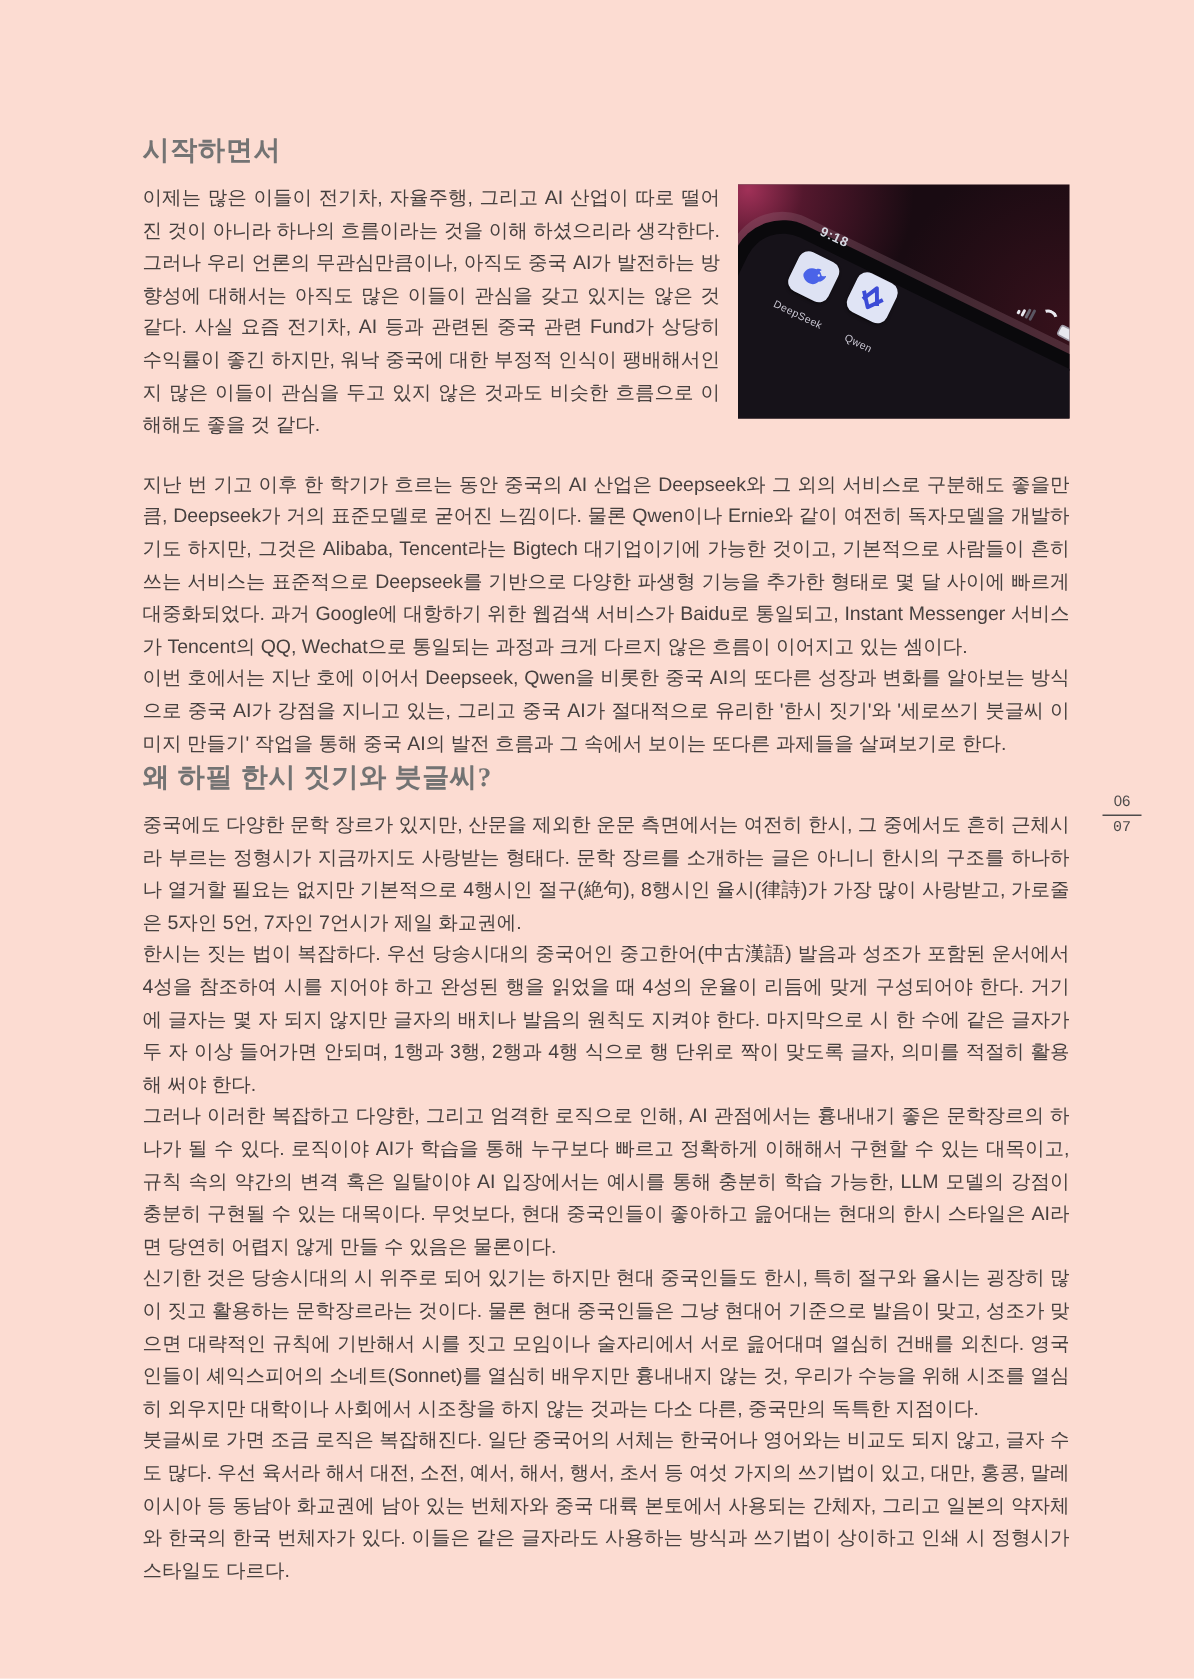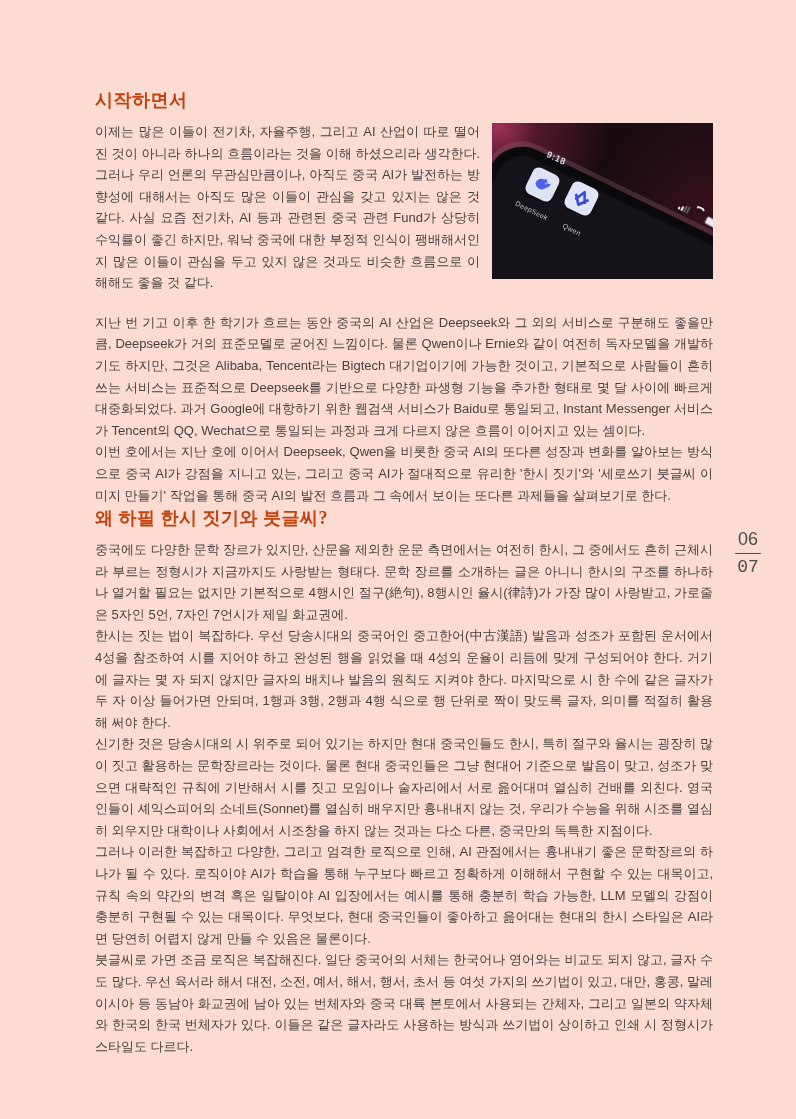--- a/index.html
+++ b/index.html
@@ -9,21 +9,21 @@
     background:#fcdcd2;
     font-family:"Liberation Sans", sans-serif;
     overflow:hidden;
   }
   .content {
     position:absolute; left:95px; top:88px; width:618px;
   }
   .sec-title {
     font-family:"Liberation Serif", serif;
     font-size:18px; font-weight:600;
-    color:#c2410c;
+    color:#737373;
     margin:0 0 9px 0;
     letter-spacing:0.5px;
   }
   .sec2-title { }
   .body-p {
     margin:0;
     font-size:13px; line-height:21.6px;
     color:#46403f;
     text-align:justify;
     word-break:break-all;
@@ -87,21 +87,21 @@
     border:2.5px solid #e8e8ee;
     border-color:#e8e8ee transparent transparent transparent;
     border-radius:50%;
   }
   .batt { width:12px; height:6px; border:1px solid #9b97a3; border-radius:2px; background:#e8e8ee; }
 
   
   .page-marker {
     position:absolute; left:735px; top:529px;
     width:26px; text-align:center;
-    font-size:18px; color:#4d4b4b;
+    font-size:10px; color:#4d4b4b;
   }
   .page-marker .pm-top { display:block; padding-bottom:3px; border-bottom:1.3px solid #4d4b4b; }
   .page-marker .pm-bottom { display:block; padding-top:3px;font-family:Liberation Mono, monospace; }
 </style>
 </head>
 <body>
 
 <div class="page">
 
   <div class="content">
@@ -146,22 +146,22 @@
       <span>이제는 많은 이들이 전기차, 자율주행, 그리고 AI 산업이 따로 떨어진 것이 아니라 하나의 흐름이라는 것을 이해 하셨으리라 생각한다. 그러나 우리 언론의 무관심만큼이나, 아직도 중국 AI가 발전하는 방향성에 대해서는 아직도 많은 이들이 관심을 갖고 있지는 않은 것 같다. 사실 요즘 전기차, AI 등과 관련된 중국 관련 Fund가 상당히 수익률이 좋긴 하지만, 워낙 중국에 대한 부정적 인식이 팽배해서인지 많은 이들이 관심을 두고 있지 않은 것과도 비슷한 흐름으로 이해해도 좋을 것 같다.</span>
     </p>
 
     <p class="body-p after-photo">지난 번 기고 이후 한 학기가 흐르는 동안 중국의 AI 산업은 Deepseek와 그 외의 서비스로 구분해도 좋을만큼, Deepseek가 거의 표준모델로 굳어진 느낌이다. 물론 Qwen이나 Ernie와 같이 여전히 독자모델을 개발하기도 하지만, 그것은 Alibaba, Tencent라는 Bigtech 대기업이기에 가능한 것이고, 기본적으로 사람들이 흔히 쓰는 서비스는 표준적으로 Deepseek를 기반으로 다양한 파생형 기능을 추가한 형태로 몇 달 사이에 빠르게 대중화되었다. 과거 Google에 대항하기 위한 웹검색 서비스가 Baidu로 통일되고, Instant Messenger 서비스가 Tencent의 QQ, Wechat으로 통일되는 과정과 크게 다르지 않은 흐름이 이어지고 있는 셈이다.</p>
     <p class="body-p">이번 호에서는 지난 호에 이어서 Deepseek, Qwen을 비롯한 중국 AI의 또다른 성장과 변화를 알아보는 방식으로 중국 AI가 강점을 지니고 있는, 그리고 중국 AI가 절대적으로 유리한 '한시 짓기'와 '세로쓰기 붓글씨 이미지 만들기' 작업을 통해 중국 AI의 발전 흐름과 그 속에서 보이는 또다른 과제들을 살펴보기로 한다.</p>
 
     <h2 class="sec-title sec2-title">왜 하필 한시 짓기와 붓글씨?</h2>
 
     <p class="body-p">중국에도 다양한 문학 장르가 있지만, 산문을 제외한 운문 측면에서는 여전히 한시, 그 중에서도 흔히 근체시라 부르는 정형시가 지금까지도 사랑받는 형태다. 문학 장르를 소개하는 글은 아니니 한시의 구조를 하나하나 열거할 필요는 없지만 기본적으로 4행시인 절구(絶句), 8행시인 율시(律詩)가 가장 많이 사랑받고, 가로줄은 5자인 5언, 7자인 7언시가 제일 화교권에.</p>
     <p class="body-p">한시는 짓는 법이 복잡하다. 우선 당송시대의 중국어인 중고한어(中古漢語) 발음과 성조가 포함된 운서에서 4성을 참조하여 시를 지어야 하고 완성된 행을 읽었을 때 4성의 운율이 리듬에 맞게 구성되어야 한다. 거기에 글자는 몇 자 되지 않지만 글자의 배치나 발음의 원칙도 지켜야 한다. 마지막으로 시 한 수에 같은 글자가 두 자 이상 들어가면 안되며, 1행과 3행, 2행과 4행 식으로 행 단위로 짝이 맞도록 글자, 의미를 적절히 활용해 써야 한다.</p>
+    <p class="body-p">그러나 이러한 복잡하고 다양한, 그리고 엄격한 로직으로 인해, AI 관점에서는 흉내내기 좋은 문학장르의 하나가 될 수 있다. 로직이야 AI가 학습을 통해 누구보다 빠르고 정확하게 이해해서 구현할 수 있는 대목이고, 규칙 속의 약간의 변격 혹은 일탈이야 AI 입장에서는 예시를 통해 충분히 학습 가능한, LLM 모델의 강점이 충분히 구현될 수 있는 대목이다. 무엇보다, 현대 중국인들이 좋아하고 읊어대는 현대의 한시 스타일은 AI라면 당연히 어렵지 않게 만들 수 있음은 물론이다.</p>
     <p class="body-p">신기한 것은 당송시대의 시 위주로 되어 있기는 하지만 현대 중국인들도 한시, 특히 절구와 율시는 굉장히 많이 짓고 활용하는 문학장르라는 것이다. 물론 현대 중국인들은 그냥 현대어 기준으로 발음이 맞고, 성조가 맞으면 대략적인 규칙에 기반해서 시를 짓고 모임이나 술자리에서 서로 읊어대며 열심히 건배를 외친다. 영국인들이 셰익스피어의 소네트(Sonnet)를 열심히 배우지만 흉내내지 않는 것, 우리가 수능을 위해 시조를 열심히 외우지만 대학이나 사회에서 시조창을 하지 않는 것과는 다소 다른, 중국만의 독특한 지점이다.</p>
-    <p class="body-p">그러나 이러한 복잡하고 다양한, 그리고 엄격한 로직으로 인해, AI 관점에서는 흉내내기 좋은 문학장르의 하나가 될 수 있다. 로직이야 AI가 학습을 통해 누구보다 빠르고 정확하게 이해해서 구현할 수 있는 대목이고, 규칙 속의 약간의 변격 혹은 일탈이야 AI 입장에서는 예시를 통해 충분히 학습 가능한, LLM 모델의 강점이 충분히 구현될 수 있는 대목이다. 무엇보다, 현대 중국인들이 좋아하고 읊어대는 현대의 한시 스타일은 AI라면 당연히 어렵지 않게 만들 수 있음은 물론이다.</p>
     <p class="body-p">붓글씨로 가면 조금 로직은 복잡해진다. 일단 중국어의 서체는 한국어나 영어와는 비교도 되지 않고, 글자 수도 많다. 우선 육서라 해서 대전, 소전, 예서, 해서, 행서, 초서 등 여섯 가지의 쓰기법이 있고, 대만, 홍콩, 말레이시아 등 동남아 화교권에 남아 있는 번체자와 중국 대륙 본토에서 사용되는 간체자, 그리고 일본의 약자체와 한국의 한국 번체자가 있다. 이들은 같은 글자라도 사용하는 방식과 쓰기법이 상이하고 인쇄 시 정형시가 스타일도 다르다.</p>
 
   </div>
 
   <div class="page-marker">
     <span class="pm-top">06</span>
     <span class="pm-bottom">07</span>
   </div>
 
 </div>

